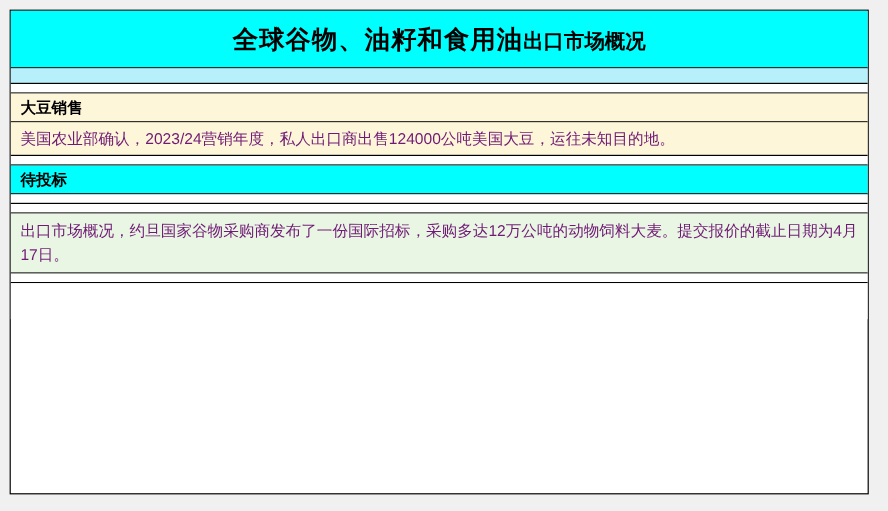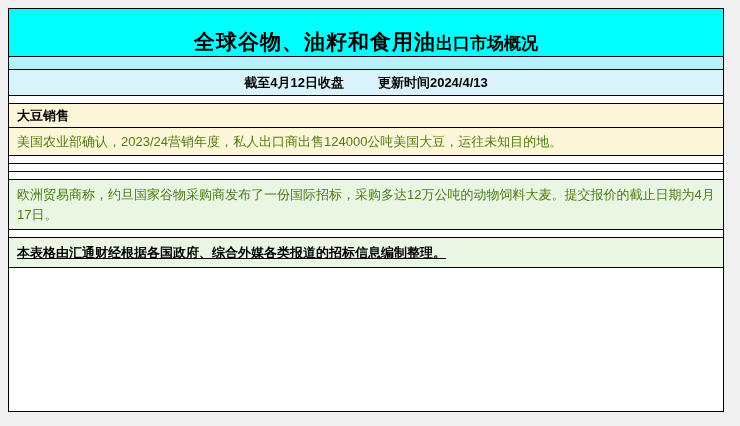--- a/index.html
+++ b/index.html
@@ -27,21 +27,21 @@
     border-bottom: 1px solid #000000;
     box-sizing: border-box;
     padding: 0;
   }
   .row:last-child { border-bottom: none; }
 
   .title-row {
     background: #00ffff;
     height: 48px;
     display: flex;
-    align-items: flex-end;
+    align-items: center;
     justify-content: center;
   }
   .title-text {
     font-size: 21px;
     font-weight: bold;
     letter-spacing: 1px;
     color: #000000;
   }
   .title-text .small {
     font-size: 17px;
@@ -85,21 +85,21 @@
   .hdr-cream { background: #fdf6d8; }
   .hdr-cyan  { background: #00ffff; }
   .hdr-green { background: #e9f6e4; }
 
   .body-cell {
     display: flex;
     align-items: center;
     padding: 4px 8px;
     font-size: 13px;
     line-height: 20px;
-    color: #4d7c0f;
+    color: #701a75;
     box-sizing: border-box;
   }
   .body-cream { background: #fdf6d8; height: 28px; }
   .body-green { background: #e9f6e4; }
   .h2 { height: 50px; }
 
   .note-row {
     background: #e9f6e4;
     height: 30px;
     display: flex;
@@ -123,41 +123,35 @@
 <body>
 
 <div id="sheet">
 
   <div class="row title-row">
     <div class="title-text"><span>全球谷物、油籽和食用油</span><span class="small">出口市场概况</span></div>
   </div>
 
   <div class="row spacer-row"></div>
 
-  <div class="row meta-row">
-    <span class="meta-text">截至4月12日收盘</span>
-    <span class="meta-text">更新时间2024/4/13</span>
-  </div>
 
   <div class="row gap-row"></div>
 
   <div class="row hdr hdr-cream">大豆销售</div>
   <div class="row body-cell body-cream">美国农业部确认，2023/24营销年度，私人出口商出售124000公吨美国大豆，运往未知目的地。</div>
 
   <div class="row gap-row"></div>
 
+  <div class="row hdr hdr-cyan">待投标</div>
 
   <div class="row gap-row"></div>
 
 
   <div class="row gap-row"></div>
 
-  <div class="row body-cell body-green h2">欧洲贸易商称，约旦国家谷物采购商发布了一份国际招标，采购多达12万公吨的动物饲料大麦。提交报价的截止日期为4月17日。</div>
+  <div class="row body-cell body-green h2">出口市场概况，约旦国家谷物采购商发布了一份国际招标，采购多达12万公吨的动物饲料大麦。提交报价的截止日期为4月17日。</div>
 
   <div class="row gap-row"></div>
 
-  <div class="row note-row">
-    <span class="note-text">本表格由汇通财经根据各国政府、综合外媒各类报道的招标信息编制整理。</span>
-  </div>
 
   <div class="row tail-row"></div>
 
 </div>
 
 </body></html>

